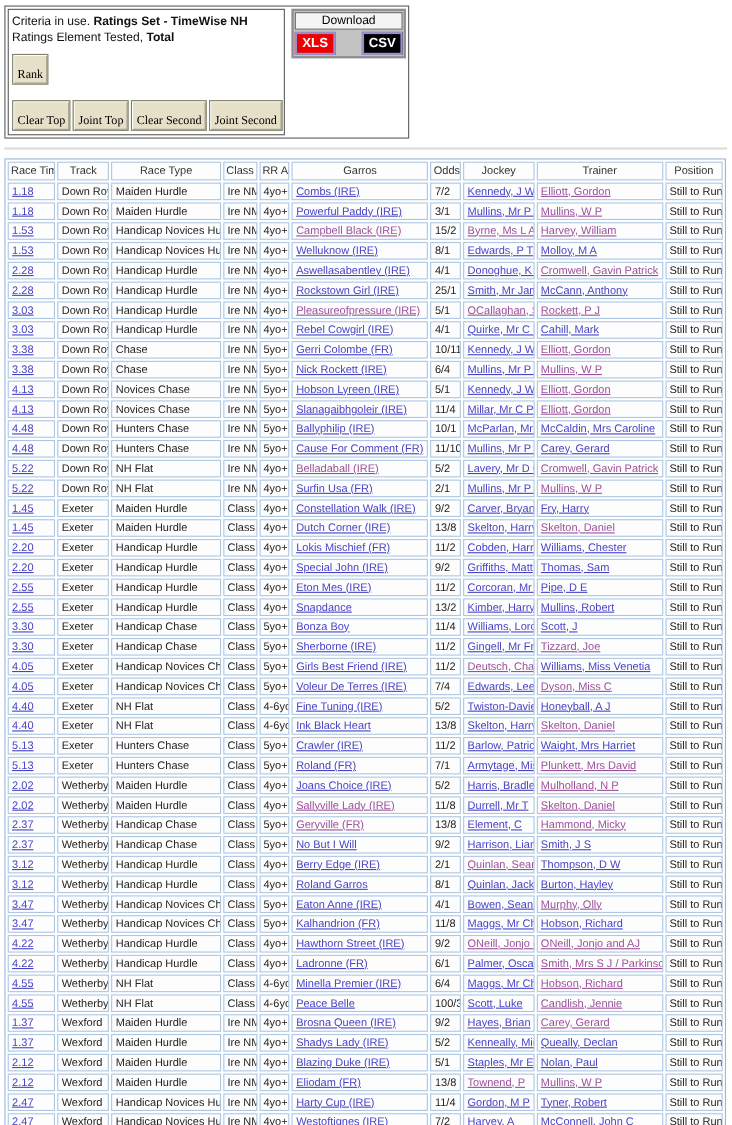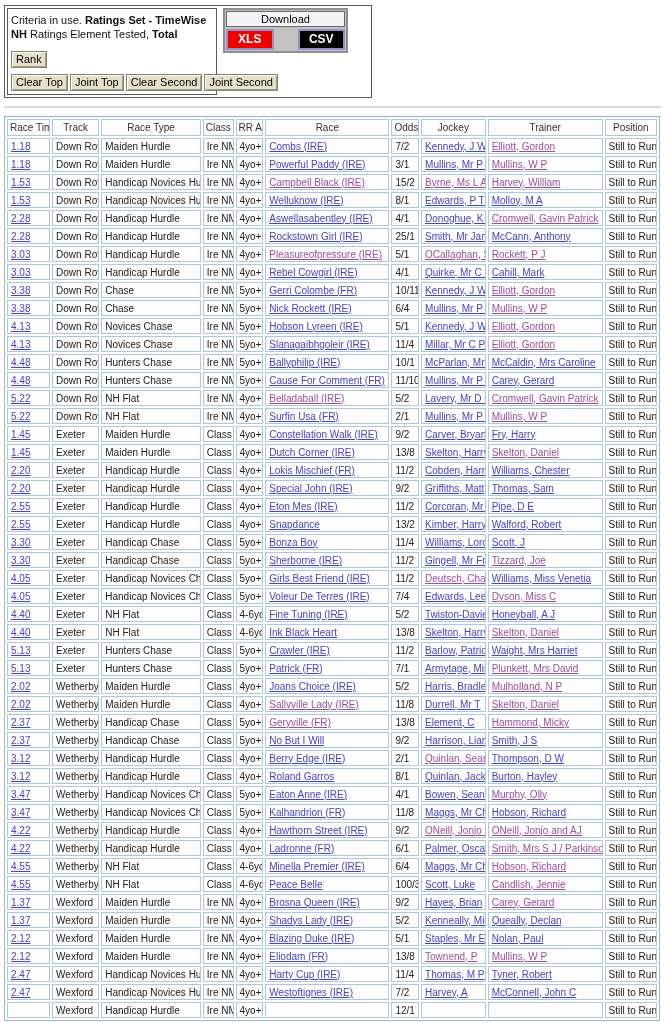--- a/index.html
+++ b/index.html
@@ -1,26 +1,26 @@
 <!DOCTYPE html>
 <html><head>
 <meta charset="utf-8">
 <style>
   html,body{margin:0;padding:0;background:#fff;}
   body{font-family:"Liberation Sans","DejaVu Sans",sans-serif;color:#222;width:665px;}
   .page{padding:5px 4px;}
 
   
   .topwrap{border:1px solid #5a5a5a;width:368px;display:flex;align-items:flex-start;padding:2px;box-sizing:border-box;background:#fff;}
-  .criteria-box{border:1px solid #5a5a5a;width:210px;box-sizing:border-box;padding:4px 3px 3px 3px;min-height:84px;}
+  .criteria-box{border:1px solid #5a5a5a;width:252px;box-sizing:border-box;padding:4px 3px 3px 3px;min-height:84px;}
   .criteria-text{font-size:11px;line-height:14px;color:#111;}
   .criteria-text b{font-weight:bold;}
-  .btn{display:inline-block;background:#e7e0c9;border:1px solid #828274;box-shadow:inset 1px 1px 0 #fdfdf8,inset -1px -1px 0 #a39f88;font-size:11px;color:#000;padding:1px 4px 2px 4px;margin-right:2px;cursor:pointer;font-family:Liberation Sans, sans-serif;}
+  .btn{display:inline-block;background:#e7e0c9;border:1px solid #828274;box-shadow:inset 1px 1px 0 #fdfdf8,inset -1px -1px 0 #a39f88;font-size:11px;color:#000;padding:12px 4px 2px 4px;margin-right:2px;cursor:pointer;font-family:Liberation Serif, serif;}
   .rank-row{margin-top:8px;}
-  .clear-row{margin-top:4px;white-space:nowrap;}
+  .clear-row{margin-top:14px;white-space:nowrap;}
   .dl-area{margin-left:6px;width:125px;}
   .dl-wrap{border:2px solid #8f8f8f;background:#c3c3c3;padding:1px;}
   .dl-head{background:#f4f4f4;border:1px solid #6a6a6a;text-align:center;font-size:11px;color:#000;padding:1px 0;margin-bottom:2px;}
   .dl-btns{display:flex;gap:4px;justify-content:space-between;}
   .dl-btn{flex:1;text-align:center;color:#ffffff;font-weight:bold;font-size:12px;border:2px solid #988fc9;padding:1px 0 2px 0;cursor:pointer;}
   .divider{border:none;border-top:2px solid #dcdcdc;margin:8px 0 8px 0;}
 
   
   table.races{border-collapse:separate;border-spacing:2px;border:1px solid #9ab6d6;background:#fff;table-layout:fixed;width:656px;}
   table.races th{border:1px solid #abc7e3;font-weight:normal;font-size:10px;color:#333;text-align:center;padding:2px 2px;background:#fdfdfe;overflow:hidden;white-space:nowrap;}
@@ -81,21 +81,21 @@
         <col class="c-trainer">
         <col class="c-pos">
     </colgroup>
     <thead>
       <tr id="races-head-row">
           <th>Race Time</th>
           <th>Track</th>
           <th>Race Type</th>
           <th>Class</th>
           <th>RR Age</th>
-          <th>Race</th>
+          <th>Garros</th>
           <th>Odds</th>
           <th>Jockey</th>
           <th>Trainer</th>
           <th>Position</th>
         </tr>
     </thead>
     <tbody id="races-body">
         <tr>
           <td><a class="lnk">1.18</a></td>
           <td>Down Royal</td>
@@ -350,21 +350,21 @@
         </tr>
         <tr>
           <td><a class="lnk">2.55</a></td>
           <td>Exeter</td>
           <td>Handicap Hurdle</td>
           <td>Class 4</td>
           <td>4yo+</td>
           <td><a class="lnk">Snapdance</a></td>
           <td>13/2</td>
           <td><a class="lnk">Kimber, Harry</a></td>
-          <td><a class="lnk">Walford, Robert</a></td>
+          <td><a class="lnk">Mullins, Robert</a></td>
           <td>Still to Run</td>
         </tr>
         <tr>
           <td><a class="lnk">3.30</a></td>
           <td>Exeter</td>
           <td>Handicap Chase</td>
           <td>Class 4</td>
           <td>5yo+</td>
           <td><a class="lnk">Bonza Boy</a></td>
           <td>11/4</td>
@@ -443,21 +443,21 @@
           <td><a class="lnk">Barlow, Patrick</a></td>
           <td><a class="lnk">Waight, Mrs Harriet</a></td>
           <td>Still to Run</td>
         </tr>
         <tr>
           <td><a class="lnk">5.13</a></td>
           <td>Exeter</td>
           <td>Hunters Chase</td>
           <td>Class 5</td>
           <td>5yo+</td>
-          <td><a class="lnk">Patrick (FR)</a></td>
+          <td><a class="lnk">Roland (FR)</a></td>
           <td>7/1</td>
           <td><a class="lnk">Armytage, Miss Molly</a></td>
           <td><a class="lnk visited">Plunkett, Mrs David</a></td>
           <td>Still to Run</td>
         </tr>
         <tr>
           <td><a class="lnk">2.02</a></td>
           <td>Wetherby</td>
           <td>Maiden Hurdle</td>
           <td>Class 4</td>
@@ -649,21 +649,21 @@
           <td>Still to Run</td>
         </tr>
         <tr>
           <td><a class="lnk">2.47</a></td>
           <td>Wexford</td>
           <td>Handicap Novices Hurdle</td>
           <td>Ire NM</td>
           <td>4yo+</td>
           <td><a class="lnk">Harty Cup (IRE)</a></td>
           <td>11/4</td>
-          <td><a class="lnk">Thomas, M P</a></td>
+          <td><a class="lnk">Gordon, M P</a></td>
           <td><a class="lnk">Tyner, Robert</a></td>
           <td>Still to Run</td>
         </tr>
         <tr>
           <td><a class="lnk">2.47</a></td>
           <td>Wexford</td>
           <td>Handicap Novices Hurdle</td>
           <td>Ire NM</td>
           <td>4yo+</td>
           <td><a class="lnk">Westoftignes (IRE)</a></td>

